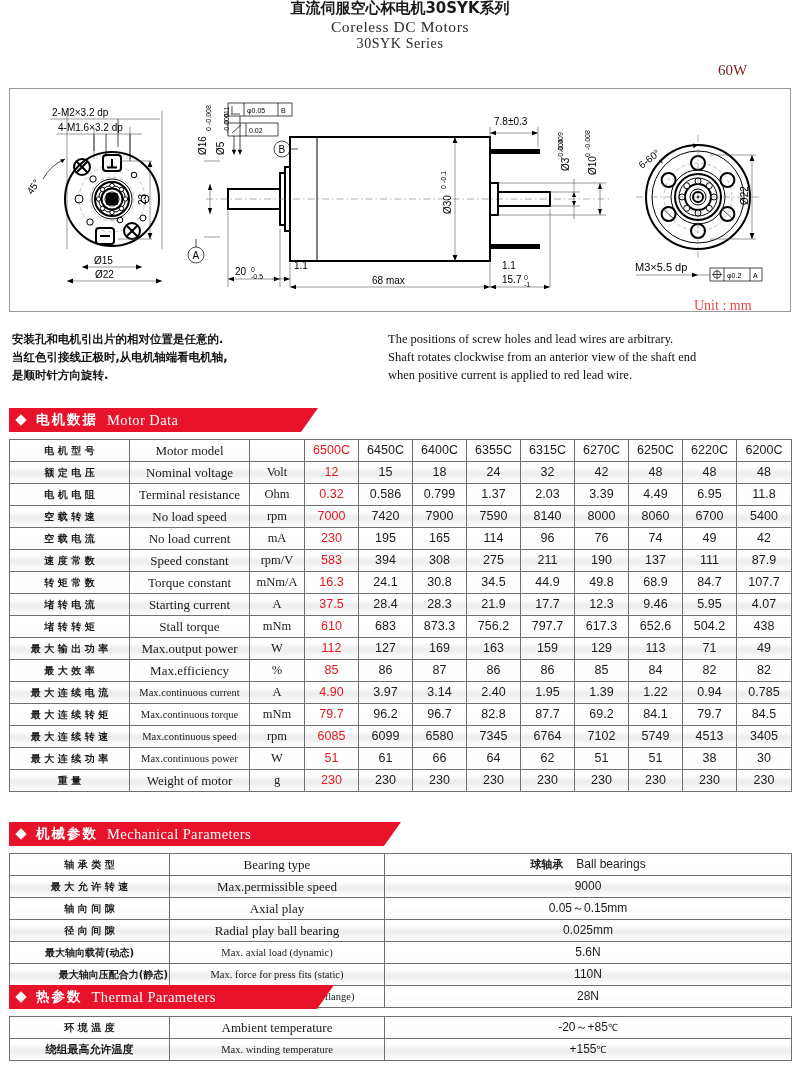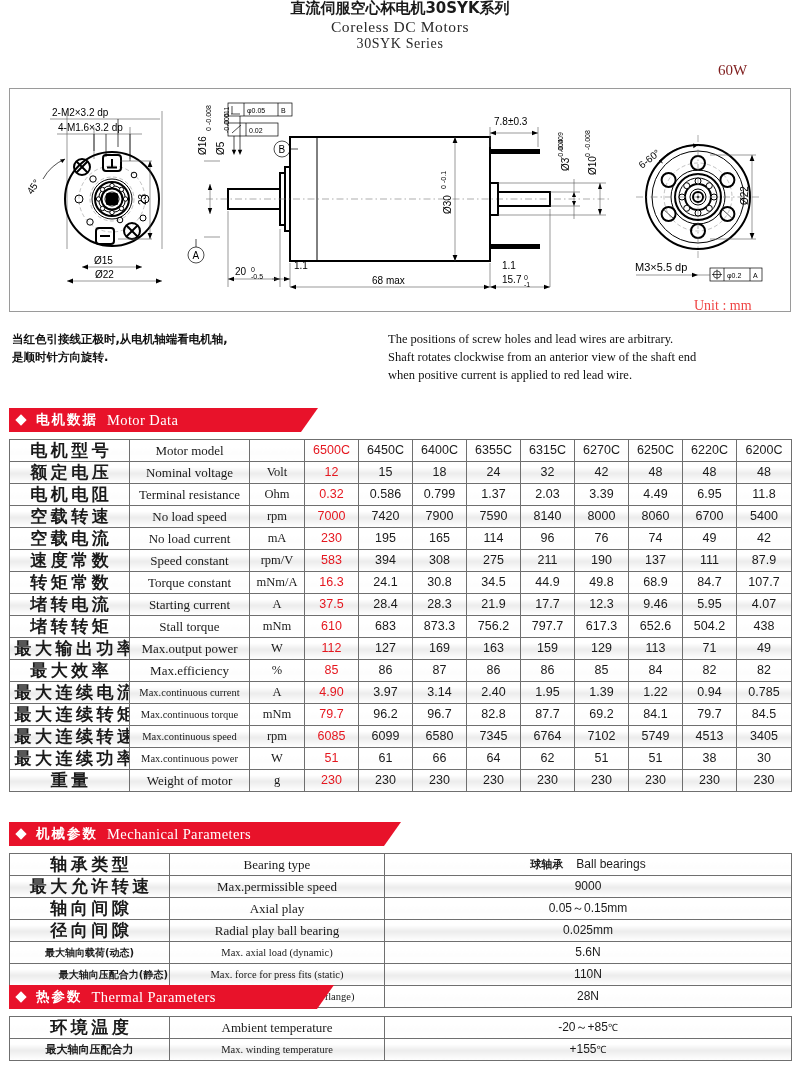--- a/index.html
+++ b/index.html
@@ -66,21 +66,21 @@
   .tbl td{
     border:1px solid #6f6f6f;
     height:19px;line-height:19px;text-align:center;
     background:linear-gradient(to bottom,#ffffff 0%,#ffffff 22%,#ececec 52%,#f7f7f7 78%,#ffffff 100%);
     overflow:hidden;white-space:nowrap;
   }
   .tbl tr:nth-child(odd) td{
     background:linear-gradient(to bottom,#ffffff 0%,#ffffff 30%,#fdfdfd 60%,#ffffff 100%);
   }
   .cn-cell{font-family:"DejaVu Sans","Liberation Sans",sans-serif;
-    font-size:17px;font-weight:bold;letter-spacing:3.5px;text-indent:3.5px;}
+    font-size:10px;font-weight:bold;letter-spacing:3.5px;text-indent:3.5px;}
   .en-cell{font-size:13px;}
   .en-cell.sm{font-size:10.5px;}
   .unit-cell{font-size:12.5px;}
   .num{font-family:"Liberation Sans",sans-serif;font-size:12.5px;}
   .num.hl{color:#e5171f;}
   .mech-val{font-family:"Liberation Sans",sans-serif;font-size:12px;}
   .mech-val .cnlbl{font-family:"DejaVu Sans","Liberation Sans",sans-serif;
     font-size:11px;font-weight:bold;margin-right:13px;}
   .deg{font-size:10px;}
   .sec-motor{position:absolute;top:408px;left:0;width:800px;}
@@ -371,20 +371,21 @@
         <text class="dtxt-s" x="717" y="189">φ0.2</text>
         <text class="dtxt-s" x="743" y="189">A</text>
         <line class="ln-ext" x1="688" y1="186" x2="700" y2="186"></line>
       </g>
     </svg>
   </div>
   <div class="unit-label">Unit : mm</div>
 
   <div class="notes">
     <div class="note-cn">
+        <div>安装孔和电机引出片的相对位置是任意的.</div>
         <div>当红色引接线正极时,从电机轴端看电机轴,</div>
         <div>是顺时针方向旋转.</div>
       </div>
     <div class="note-en">
         <div>The positions of screw holes and lead wires are arbitrary.</div>
         <div>Shaft rotates clockwise from an anterior view of the shaft end</div>
         <div>when positive current is applied to red lead wire.</div>
       </div>
   </div>
 
@@ -720,21 +721,21 @@
           <col style="width:215px">
           <col style="width:407px">
         </colgroup>
       <tbody id="therm-tbody">
           <tr>
             <td class="cn-cell">环境温度</td>
             <td class="en-cell">Ambient temperature</td>
             <td class="mech-val"><span>-20～+85</span><span class="deg">℃</span></td>
           </tr>
           <tr>
-            <td class="cn-cell" style="font-size: 11px; letter-spacing: 0px; text-indent: 0px;">最大轴向压配合力</td>
+            <td class="cn-cell" style="font-size: 11px; letter-spacing: 0px; text-indent: 0px;">绕组最高允许温度</td>
             <td class="en-cell sm">Max. winding temperature</td>
             <td class="mech-val"><span>+155</span><span class="deg">℃</span></td>
           </tr>
         </tbody>
     </table>
   </div>
 
 </div>
 
 </body></html>

